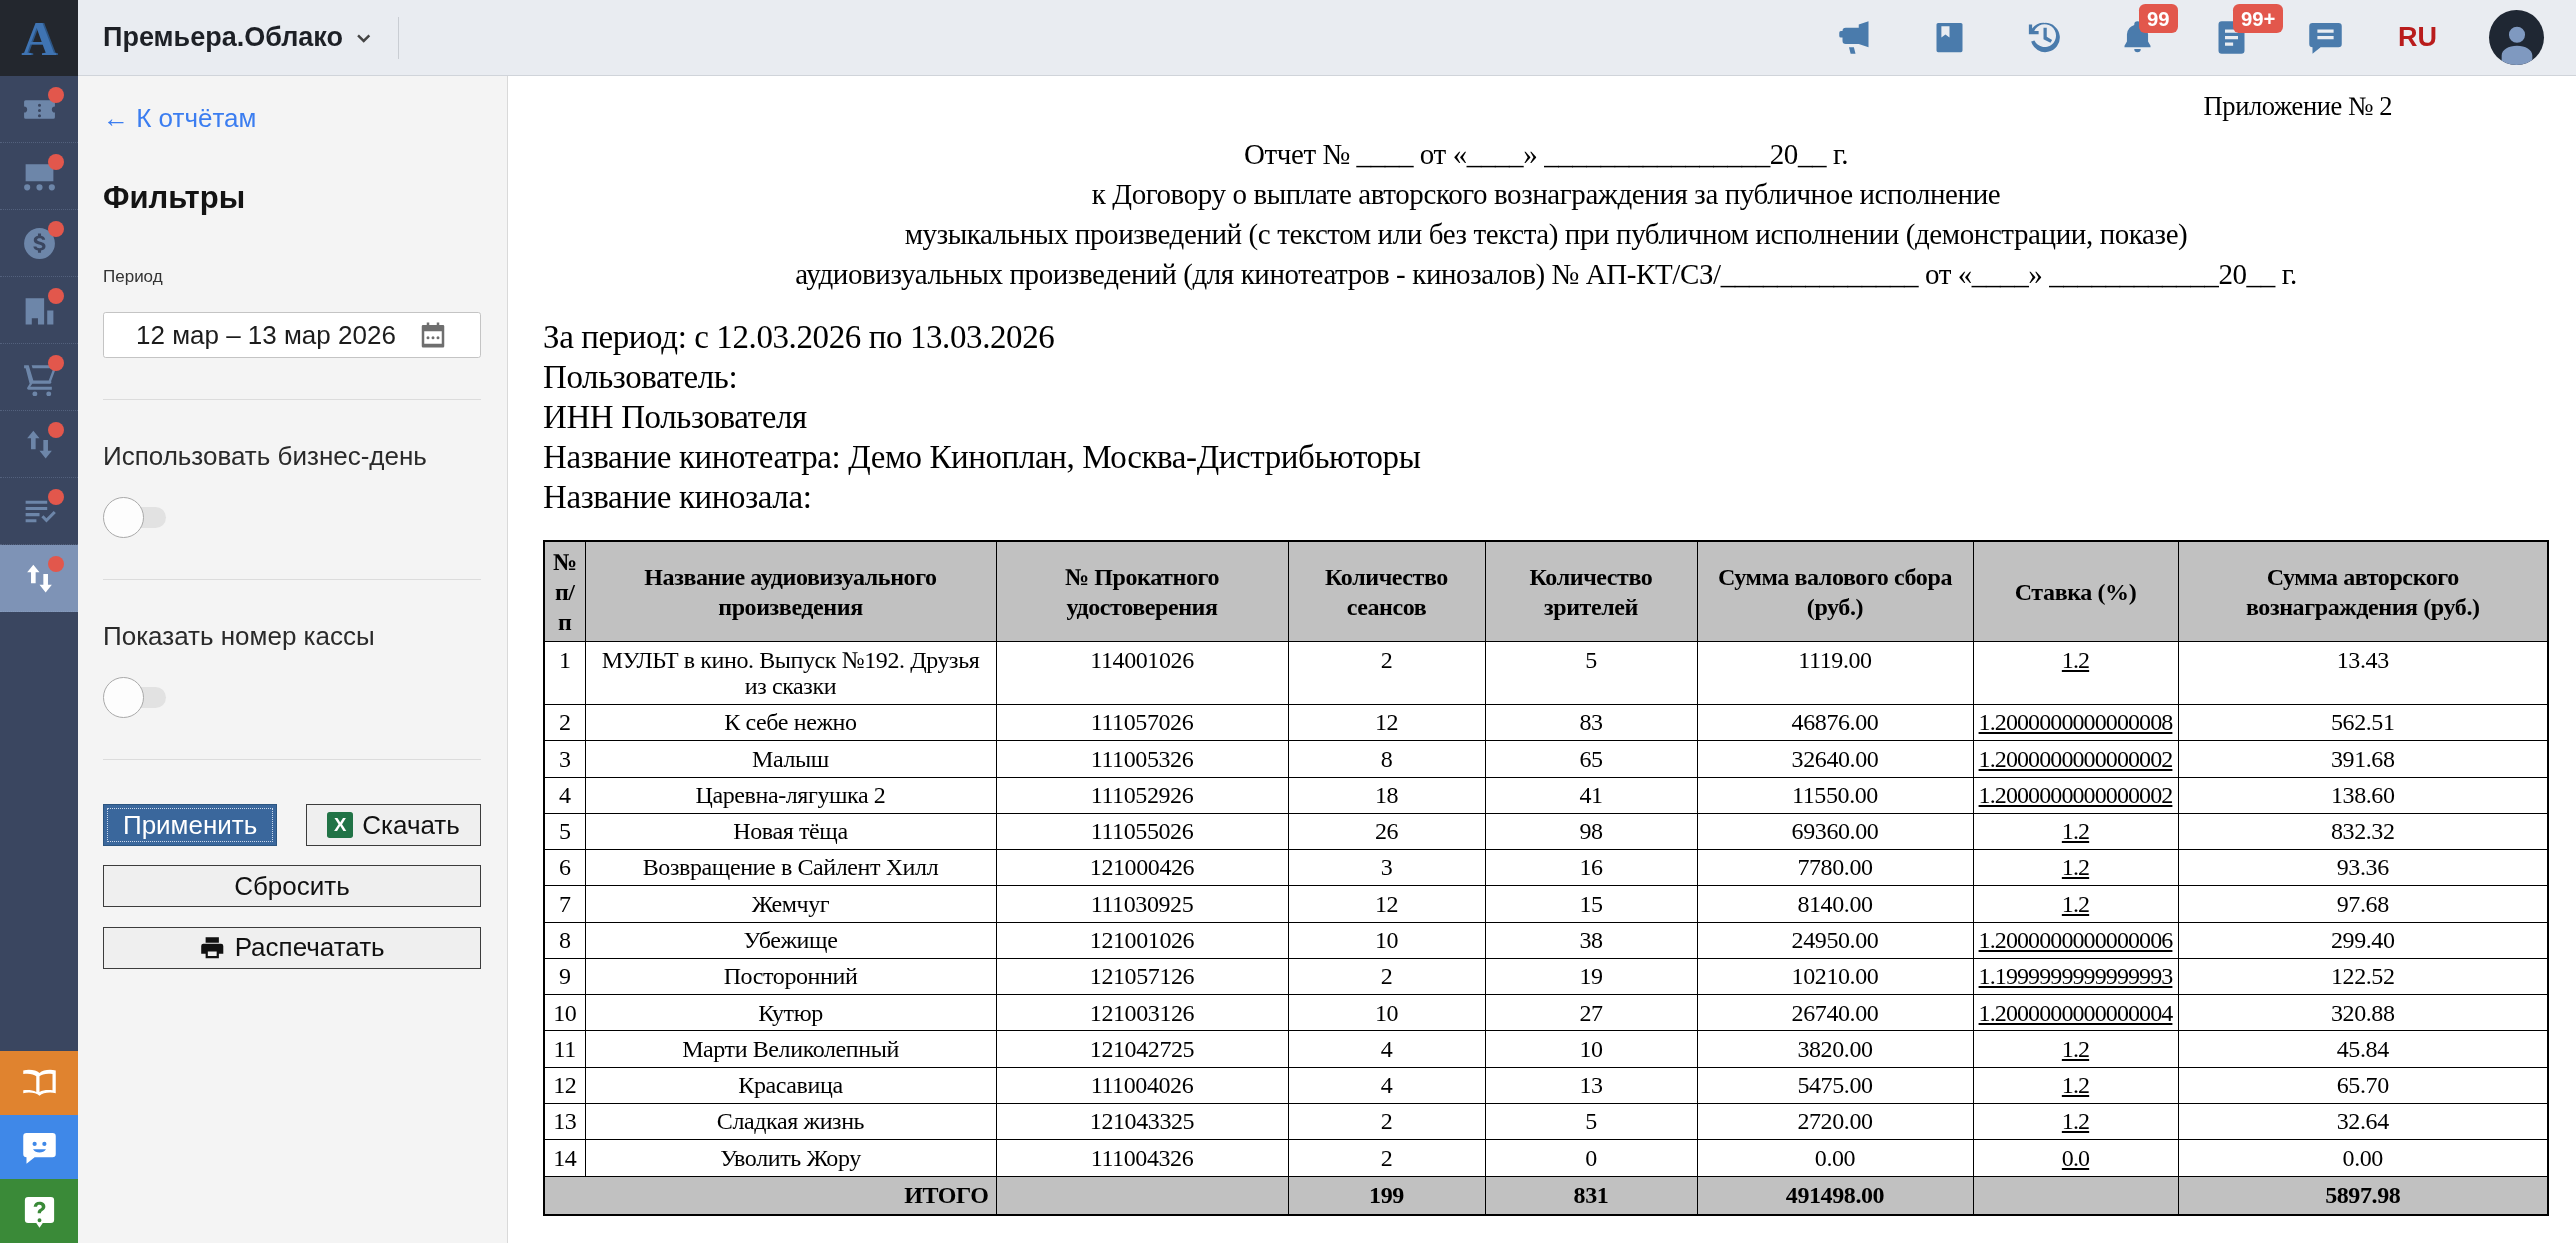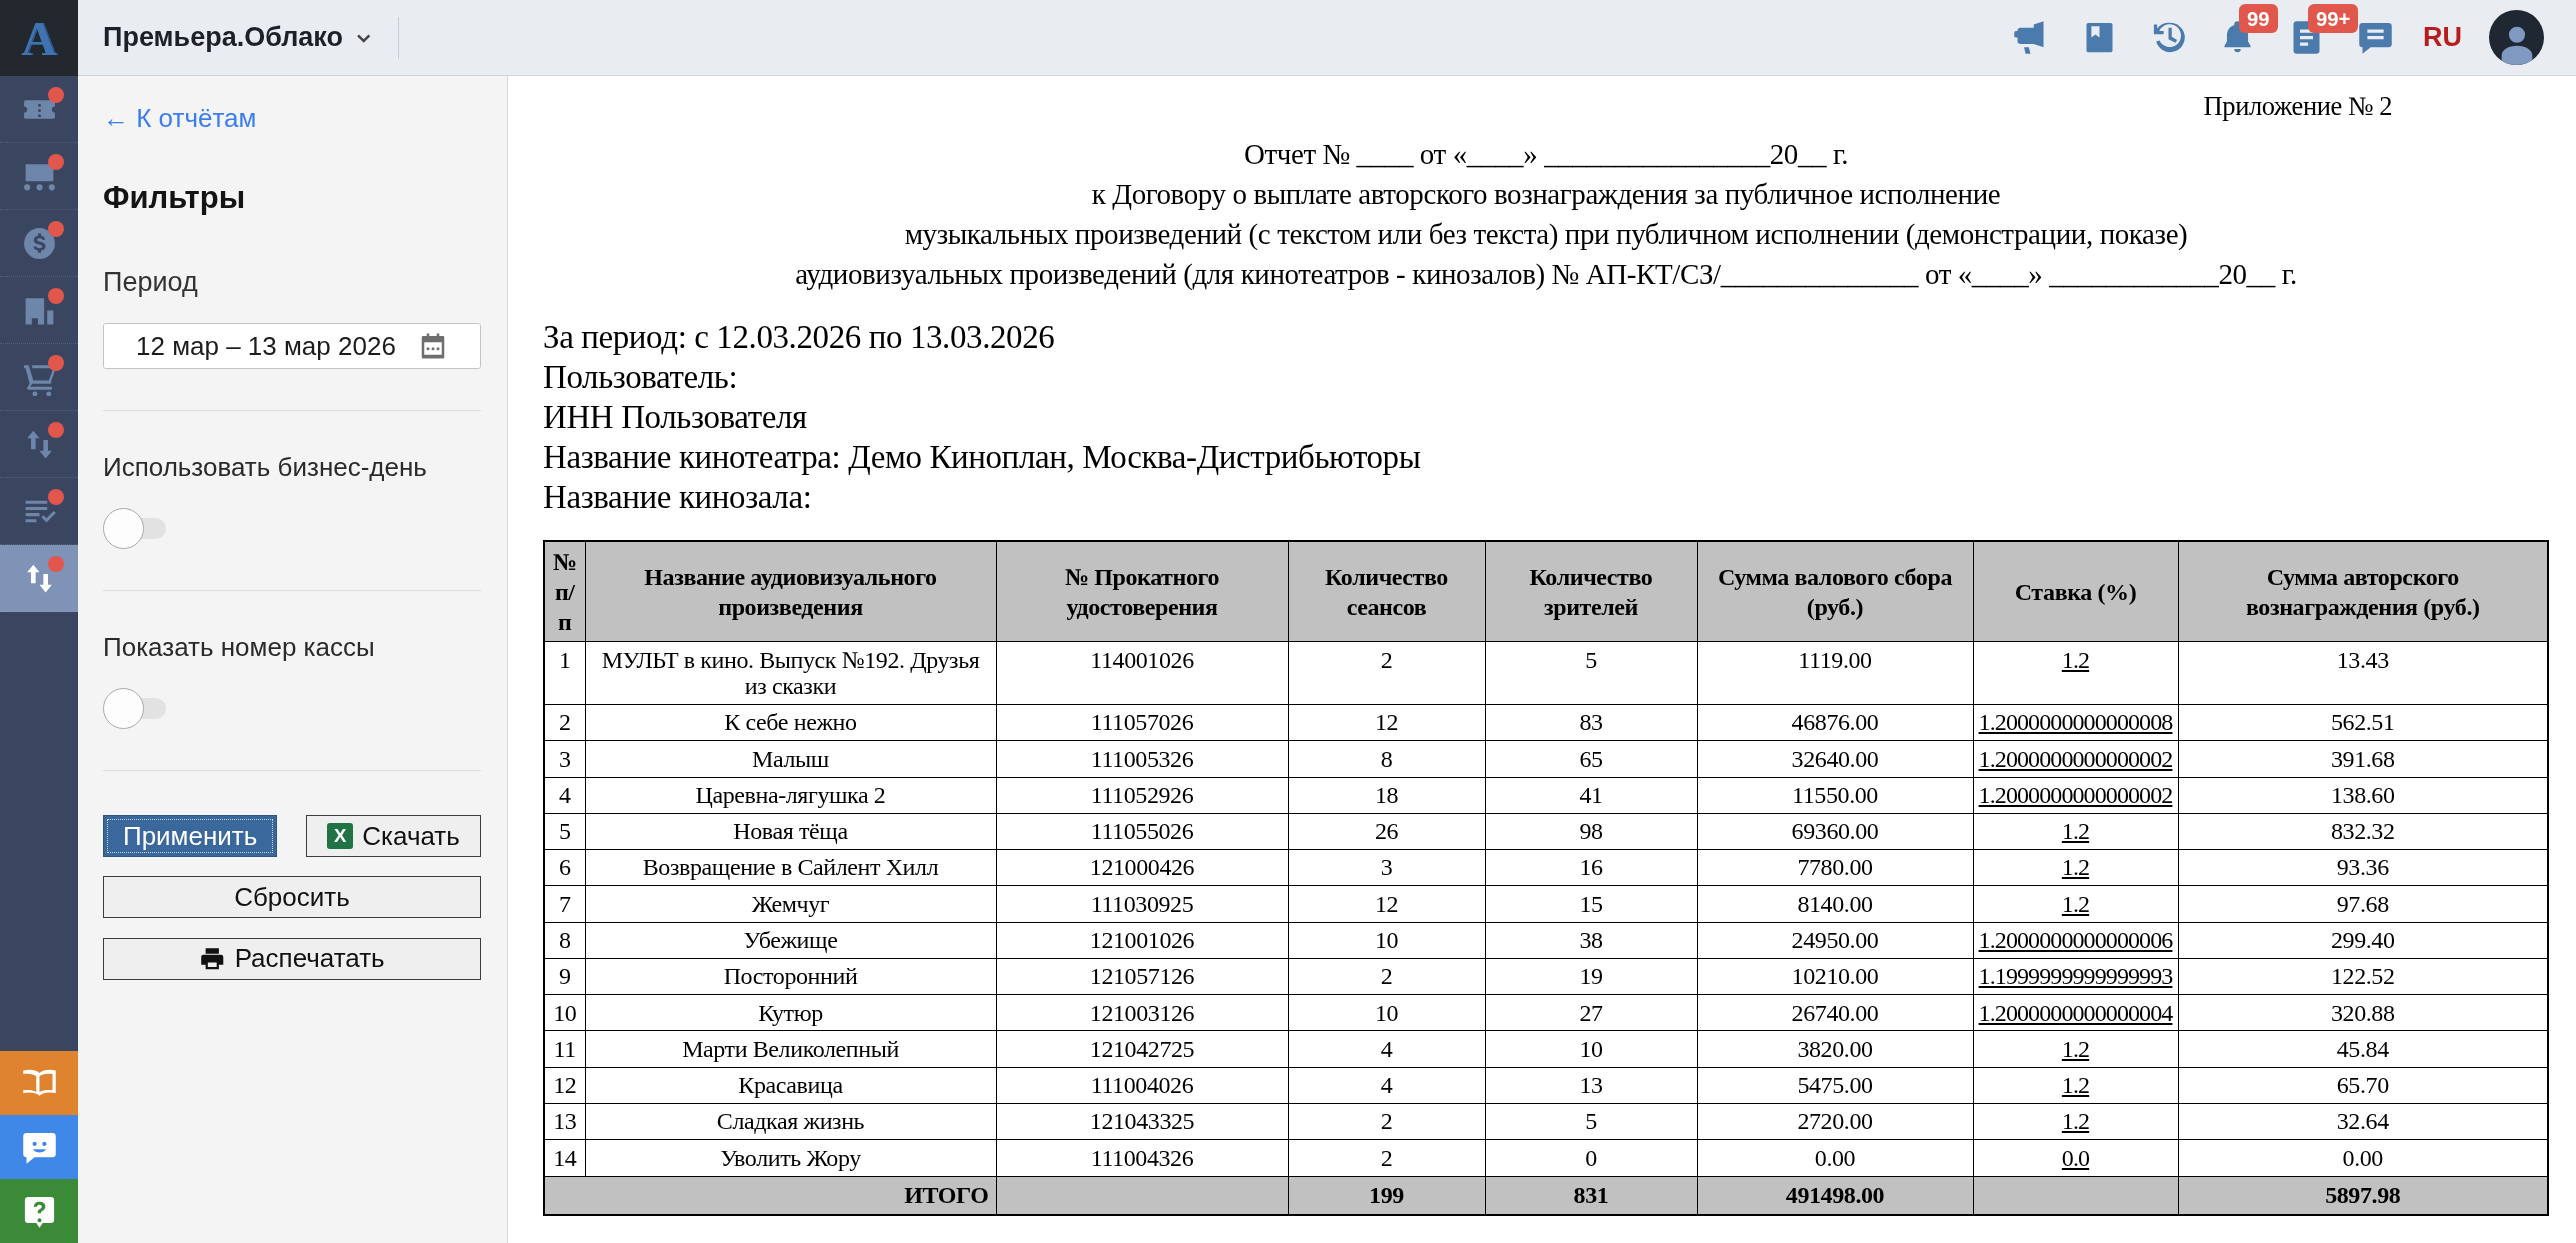--- a/index.html
+++ b/index.html
@@ -31,40 +31,40 @@
 
   
   .topbar { position:absolute; left:78px; top:0; right:0; height:76px;
             background:#e9ecf1; border-bottom:0.9px solid #d0d4da; z-index:20;
             display:flex; align-items:center; }
   .app-title-wrap { display:flex; align-items:center; gap:10.6px; padding:0 25px;
                     cursor:pointer; }
   .app-title { font-size:27px; font-weight:bold; color:#1d2026; }
   .chev { width:19.4px; height:19.4px; fill:none; stroke:#444; stroke-width:3; }
   .tb-sep { width:0.9px; height:42px; background:#c9cdd3; }
-  .tb-right { margin-left:auto; display:flex; align-items:center; gap:27px;
+  .tb-right { margin-left:auto; display:flex; align-items:center; gap:52px;
               padding-right:32px; }
   .tb-ic { position:relative; width:42px; height:42px; display:flex;
            align-items:center; justify-content:center; cursor:pointer; }
   .tb-ic svg { width:39px; height:39px; fill:#4a7bac; }
   .badge { position:absolute; top:-12.4px; left:23px; background:#e2574c; color:#fff;
            font-size:20.3px; font-weight:bold; line-height:1; padding:4.4px 8px;
            border-radius:6.2px; white-space:nowrap; z-index:2; }
   .lang { font-size:27px; font-weight:bold; color:#b91c1c; cursor:pointer; }
   .avatar { width:55px; height:55px; border-radius:50%; background:#1f2733;
             display:flex; align-items:flex-end; justify-content:center;
             overflow:hidden; cursor:pointer; }
   .avatar svg { width:46px; height:46px; fill:#7f99c0; }
 
   
   .filters { position:absolute; left:78px; top:68px; width:430px; bottom:0;
              background:#f4f4f4; border-right:0.9px solid #d9d9d9; padding:35px 26.5px 0 25px; }
   .back-link { color:#3b7df0; font-size:26px; cursor:pointer; display:inline-block; }
   .filters h2 { font-size:31px; font-weight:bold; color:#141414; margin-top:46px; }
-  .field-label { font-size:27px; color:#333; margin-top:51px; }
+  .field-label { font-size:17px; color:#333; margin-top:51px; }
   .date-input { margin-top:25px; height:46px; background:#fff; border:0.9px solid #c4c4c4;
                 border-radius:2.7px; display:flex; align-items:center; padding:0 32px;
                 cursor:pointer; }
   .date-input span { font-size:26px; color:#1c1c1c; }
   .date-input svg { margin-left:auto; width:30px; height:30px; fill:#6e6e6e; }
   .hr { border:none; border-top:0.9px solid #dcdcdc; margin:41px 0 0 0; }
   .toggle-label { font-size:26px; color:#2a2a2a; margin-top:41px; }
   .toggle { position:relative; width:71px; height:41px; margin-top:25px; cursor:pointer; }
   .toggle .track { position:absolute; left:12.4px; top:9.7px; width:51px; height:21px;
                    border-radius:10.6px; background:#e2e2e2; }

